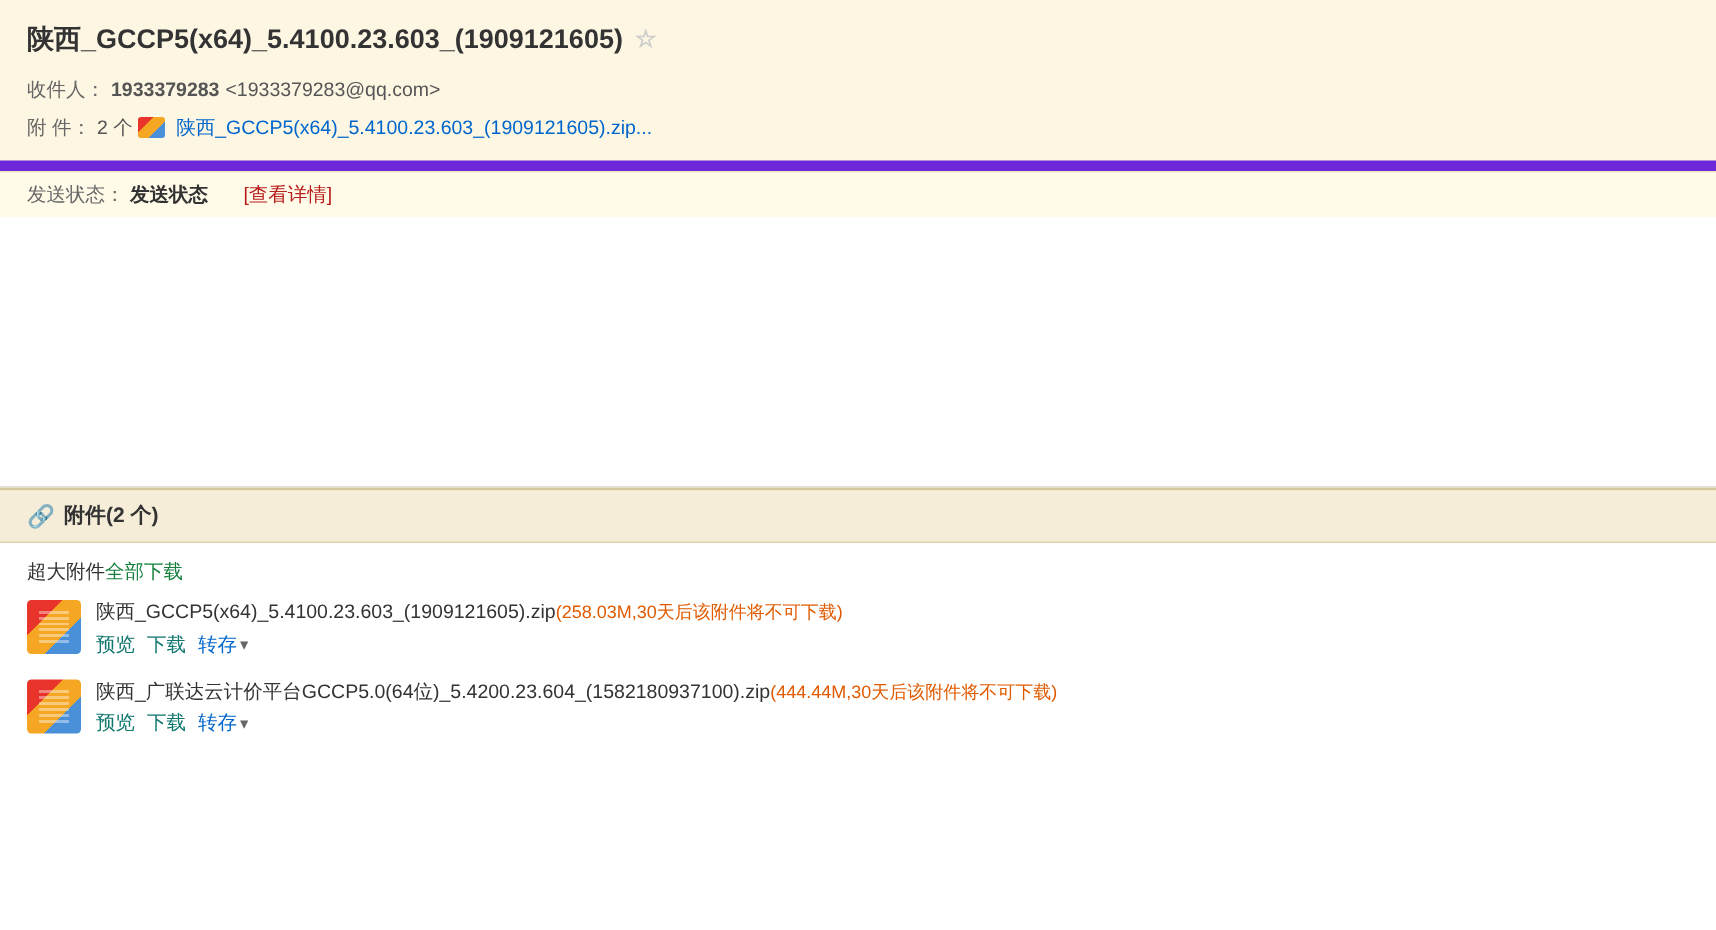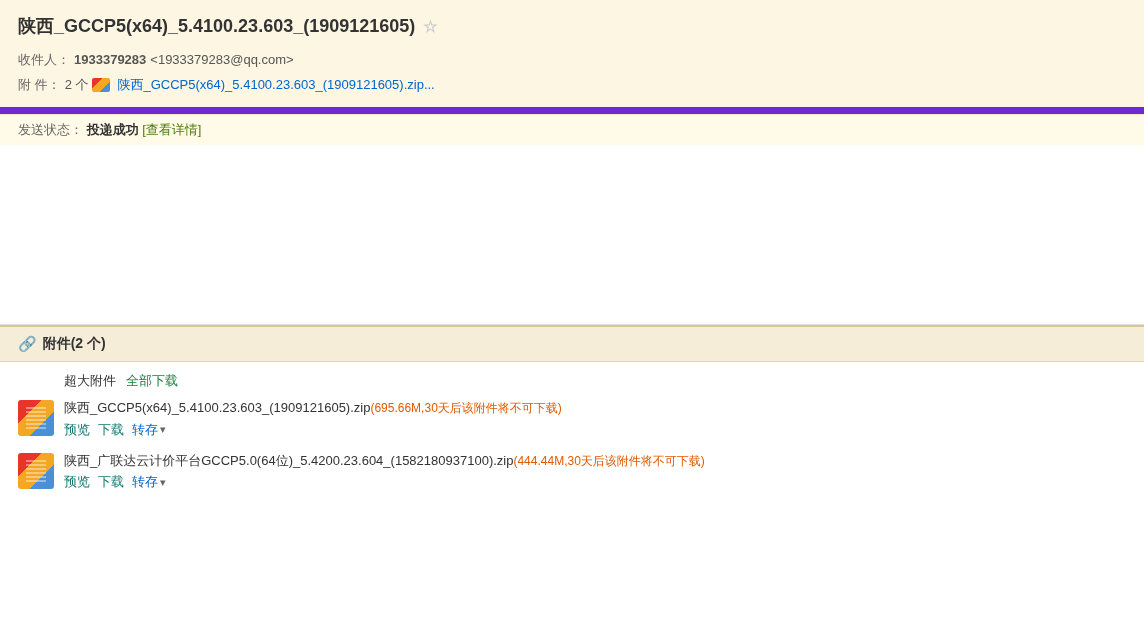--- a/index.html
+++ b/index.html
@@ -99,22 +99,23 @@
       color: #555;
       font-size: 13px;
     }
 
     .delivery-status .status-success {
       font-weight: bold;
       color: #333;
     }
 
     .delivery-status a {
-      color: #4d7c0f;
-      text-decoration: none;
+      color: #b91c1c;
+      text-decoration: none;
+      margin-left: 20px;
     }
 
     
     .email-body {
       padding: 20px 18px;
       min-height: 180px;
       background: #fff;
       border-bottom: 1px solid #e0e0e0;
     }
 
@@ -146,22 +147,20 @@
       padding: 10px 18px 16px 18px;
       background: #fff;
     }
 
     .super-attachment-label {
       font-size: 13px;
       color: #333;
       margin-bottom: 8px;
       display: flex;
       align-items: center;
-      gap: 10px;
-      margin-left: 46px;
     }
 
     .download-all-link {
       color: #15803d;
       text-decoration: none;
       font-size: 13px;
     }
 
     .attachment-item {
       display: flex;
@@ -271,21 +270,21 @@
           <span class="attachment-inline-icon"></span>
         </span>
         <a class="attachment-link" href="#">陕西_GCCP5(x64)_5.4100.23.603_(1909121605).zip...</a>
       </div>
 
     </div>
   </div>
 
   <div class="delivery-status">
     <span class="meta-label">发送状态：</span>
-    <span class="status-success">投递成功</span>
+    <span class="status-success">发送状态</span>
     <a href="#">[查看详情]</a>
   </div>
 
   <div class="email-body">
   </div>
 
   <div class="attachments-section">
 
     <div class="attachments-header">
       <span class="paperclip-icon">🔗</span>
@@ -298,21 +297,21 @@
         <span>超大附件</span>
         <a class="download-all-link" href="#">全部下载</a>
       </div>
 
       <div class="attachment-item">
         <div class="zip-icon">
           <div class="zip-icon-visual"></div>
         </div>
         <div class="attachment-info">
           <div class="attachment-filename">
-            <span>陕西_GCCP5(x64)_5.4100.23.603_(1909121605).zip</span><span class="attachment-meta">(695.66M,30天后该附件将不可下载)</span>
+            <span>陕西_GCCP5(x64)_5.4100.23.603_(1909121605).zip</span><span class="attachment-meta">(258.03M,30天后该附件将不可下载)</span>
           </div>
           <div class="attachment-actions">
             <a class="action-link" href="#">预览</a>
             <a class="action-link" href="#">下载</a>
             <a class="transfer-link" href="#">
               <span>转存</span>
                 <span class="transfer-arrow">▾</span>
             </a>
           </div>
         </div>

